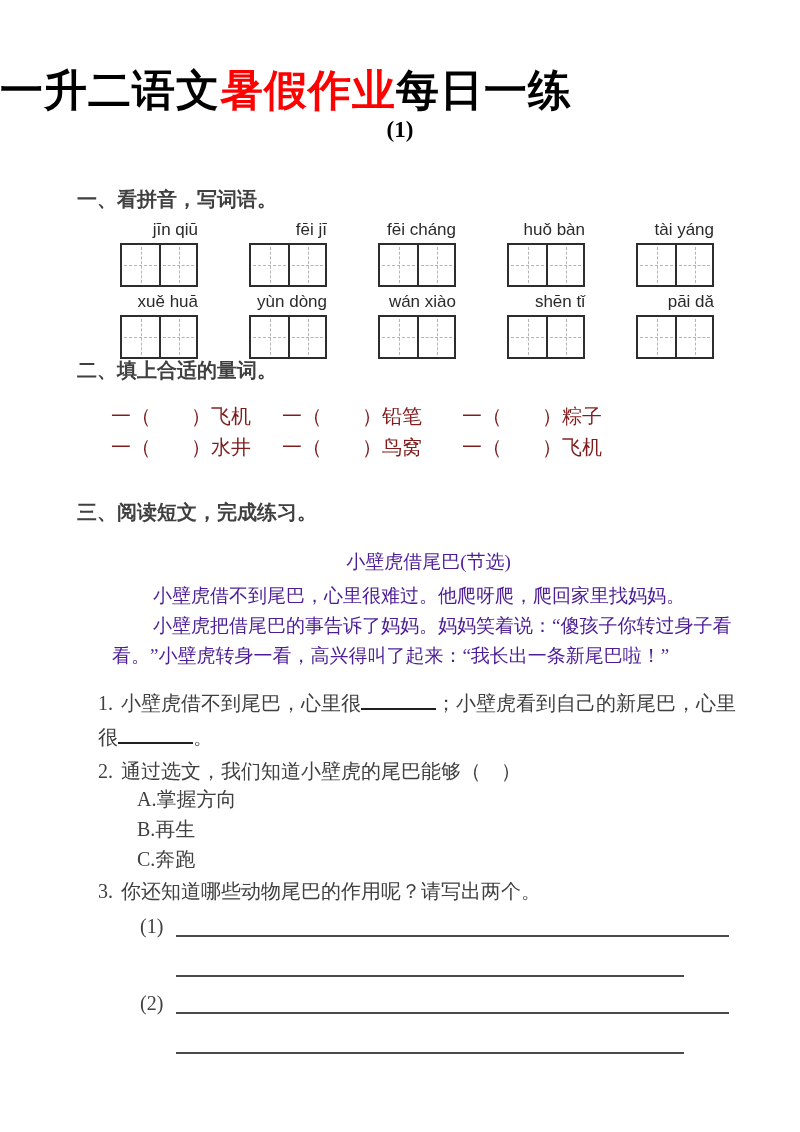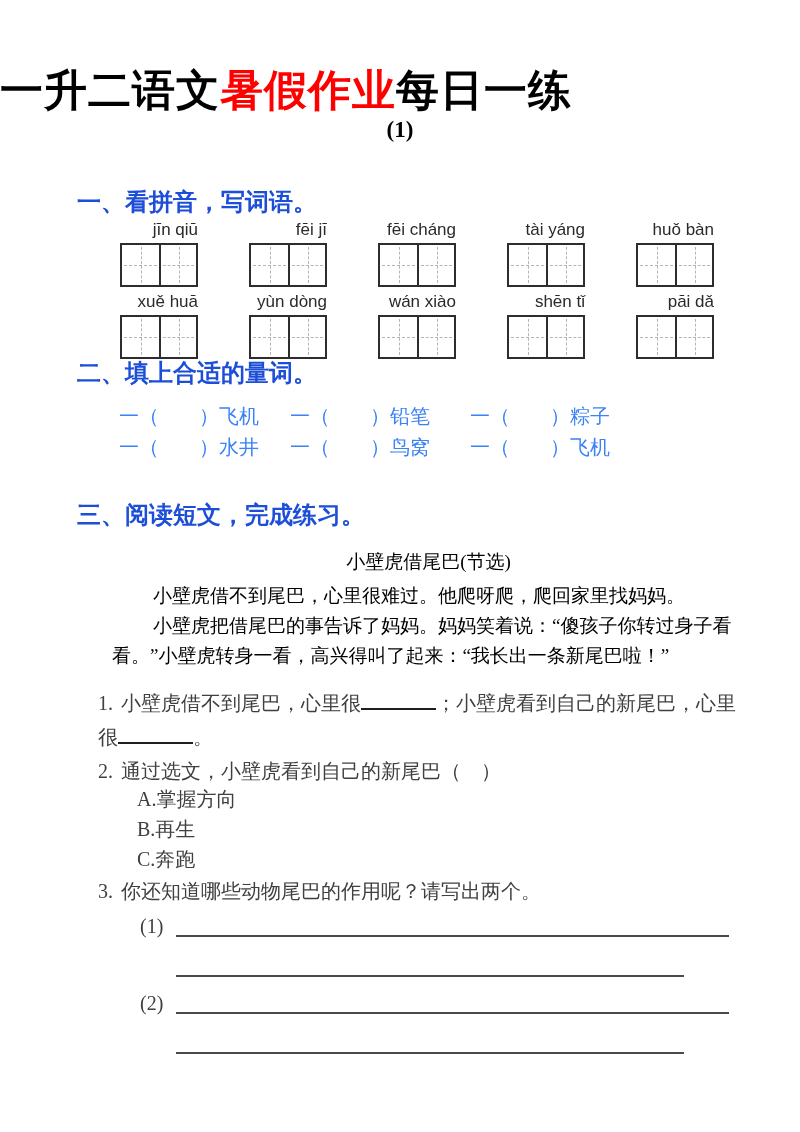--- a/index.html
+++ b/index.html
@@ -35,22 +35,22 @@
     font-size: 23px;
     color: #000000;
   }
 
   
   .heading {
     position: absolute;
     left: 77px;
     font-family: "Liberation Sans", sans-serif;
     font-weight: bold;
-    font-size: 24px;
-    color: #1d4ed8;
+    font-size: 20px;
+    color: #404040;
     white-space: nowrap;
   }
   .s1h { top: 186px; }
   .s2h { top: 357px; }
   .s3h { top: 499px; }
 
   
   .pinyin-row {
     position: absolute;
     left: 118px;
@@ -95,40 +95,40 @@
     content: "";
     position: absolute;
     top: 2px; bottom: 2px; left: 50%;
     border-left: 1px dashed #b5b5b5;
   }
 
   
   .s2rows {
     position: absolute;
     top: 401px;
-    left: 119px;
+    left: 111px;
     font-size: 20px;
     line-height: 31px;
-    color: #3b82f6;
+    color: #7f1d1d;
     white-space: nowrap;
   }
   .s2row { height: 31px; }
   .s2item { display: inline-block; }
   .s2item.c1 { width: 171px; }
   .s2item.c2 { width: 180px; }
 
   
   .passage {
     position: absolute;
     top: 548px;
     left: 112px;
     right: 55px;
     font-size: 19px;
     line-height: 30px;
-    color: #000000;
+    color: #4c1d95;
   }
   .ptitle {
     text-align: center;
     font-size: 19px;
     line-height: 28px;
     margin-bottom: 5px;
   }
   .para { text-indent: 41px; }
 
   
@@ -203,28 +203,28 @@
         </div>
     </div>
     <div class="pz-col">
       <div class="pinyin">fēi cháng</div>
       <div class="tzg">
           <div class="cell"></div>
           <div class="cell"></div>
         </div>
     </div>
     <div class="pz-col">
+      <div class="pinyin">huǒ bàn</div>
+      <div class="tzg">
+          <div class="cell"></div>
+          <div class="cell"></div>
+        </div>
+    </div>
+    <div class="pz-col">
       <div class="pinyin">tài yáng</div>
-      <div class="tzg">
-          <div class="cell"></div>
-          <div class="cell"></div>
-        </div>
-    </div>
-    <div class="pz-col">
-      <div class="pinyin">huǒ bàn</div>
       <div class="tzg">
           <div class="cell"></div>
           <div class="cell"></div>
         </div>
     </div>
   </div>
 
   <div class="pinyin-row r2">
     <div class="pz-col">
       <div class="pinyin">xuě huā</div>
@@ -277,21 +277,21 @@
 
   <div class="passage">
     <div class="ptitle">小壁虎借尾巴(节选)</div>
     <p class="para">小壁虎借不到尾巴，心里很难过。他爬呀爬，爬回家里找妈妈。</p>
     <p class="para">小壁虎把借尾巴的事告诉了妈妈。妈妈笑着说：“傻孩子你转过身子看看。”小壁虎转身一看，高兴得叫了起来：“我长出一条新尾巴啦！”</p>
   </div>
 
   <div class="questions">
     <p class="q"><span class="qnum">1.</span><span>小壁虎借不到尾巴，心里很</span><span class="blank"></span><span>；小壁虎看到自己的新尾巴，心里</span><br><span>很</span><span class="blank"></span><span>。</span></p>
 
-    <p class="q"><span class="qnum">2.</span><span>通过选文，小壁虎看到自己的新尾巴（　）</span></p>
+    <p class="q"><span class="qnum">2.</span><span>通过选文，我们知道小壁虎的尾巴能够（　）</span></p>
 
     <div class="choices">
       <div class="choice">A.掌握方向</div>
       <div class="choice">B.再生</div>
       <div class="choice">C.奔跑</div>
     </div>
 
     <p class="q"><span class="qnum">3.</span><span>你还知道哪些动物尾巴的作用呢？请写出两个。</span></p>
 
     <div class="sub">

